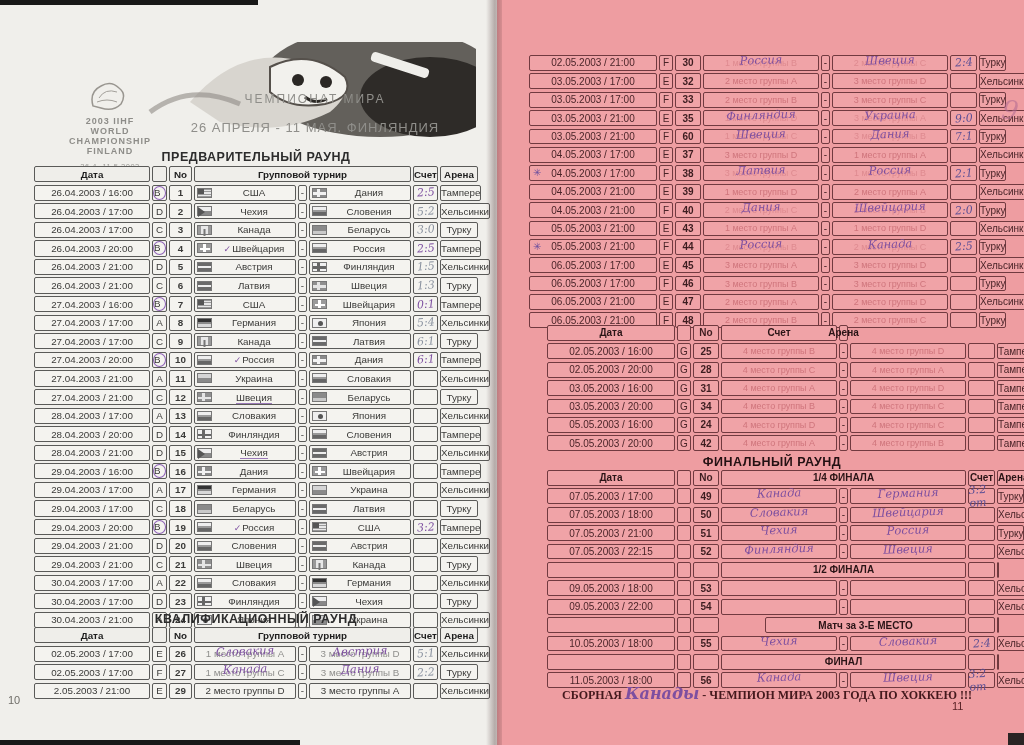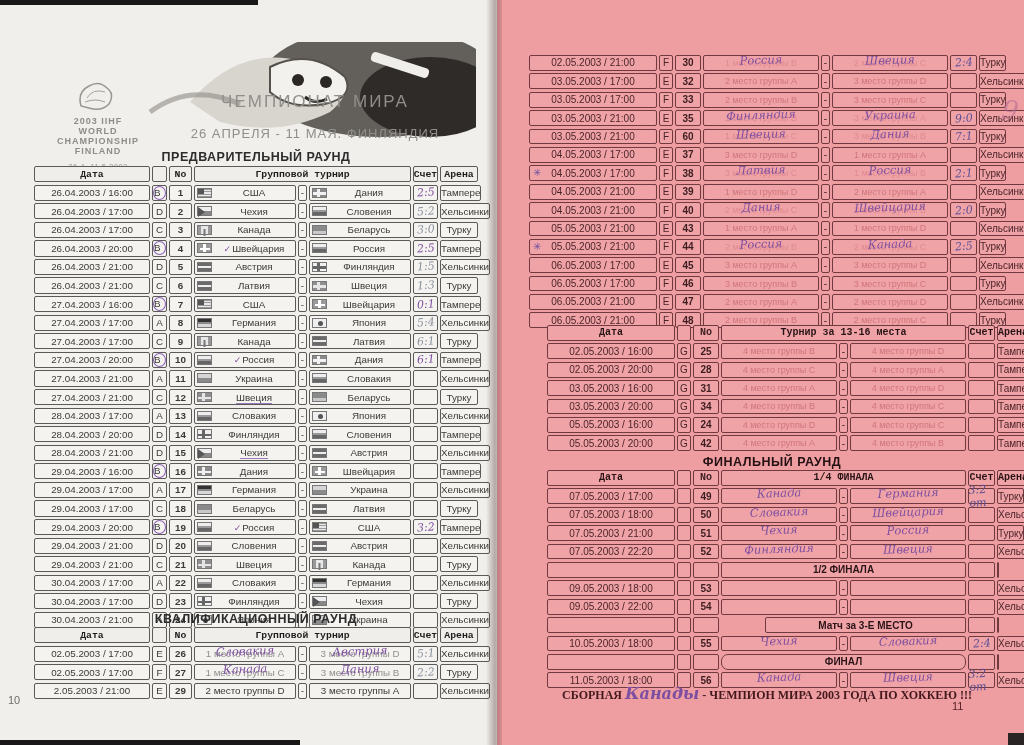--- a/index.html
+++ b/index.html
@@ -12,41 +12,41 @@
   .art{position:absolute;background:#181818;}
   #art-top{left:0;top:0;width:258px;height:5px;}
   #art-bottom{left:0;top:740px;width:300px;height:5px;}
   #art-br{left:1008px;top:733px;width:16px;height:12px;background:#2a2424;}
   #art-right{left:1006px;top:0;width:18px;height:745px;background:#e4dfd8;}
   #gutter{position:absolute;left:486px;top:0;width:16px;height:745px;
           background:linear-gradient(90deg,rgba(60,40,40,0) 0%,rgba(70,45,45,.35) 55%,rgba(80,50,50,.15) 100%);}
 
   
   #mascot{position:absolute;left:130px;top:42px;width:346px;height:95px;}
-  #logo{position:absolute;left:38px;top:78px;width:120px;color:#8e8d89;text-align:center;}
+  #logo{position:absolute;left:50px;top:78px;width:120px;color:#8e8d89;text-align:center;}
   #logo .l1{font-size:9px;font-weight:bold;letter-spacing:1px;line-height:10px;}
   #logo .l2{font-size:7.5px;margin-top:6px;letter-spacing:.5px;color:#9a9995;}
   #titles{position:absolute;left:150px;top:92px;width:330px;text-align:center;color:#8f8e8a;}
-  #title-1{font-size:17px;letter-spacing:2px;}
+  #title-1{font-size:12px;letter-spacing:2px;}
   #title-2{font-size:13px;letter-spacing:1px;margin-top:14px;}
   .section-title{font-weight:bold;color:#2c2c2c;font-size:12.5px;text-align:center;letter-spacing:.5px;}
   #prelim-title{position:absolute;left:36px;top:150px;width:440px;}
   #prelim-table{position:absolute;left:34px;top:166px;width:444px;}
   #qual-title-left{position:absolute;left:36px;top:612px;width:440px;}
   #qual-table-left{position:absolute;left:34px;top:627px;width:444px;}
   #page-num-left{position:absolute;left:8px;top:694px;font-size:11px;color:#6f6d68;}
 
   .grid{display:flex;flex-direction:column;}
   .row{display:grid;column-gap:2px;align-items:stretch;}
   .lgrid .row{grid-template-columns:116px 15px 23px 102px 9px 102px 25px 1fr;margin-bottom:2.4px;}
   .cell{border:1.2px solid #5a5a58;background:#f4f3ef;border-radius:2px;display:flex;
         align-items:center;justify-content:center;position:relative;overflow:visible;
         font-size:9.8px;color:#3a3a38;}
   .lgrid .cell{height:14.2px;}
-  .hdr .cell{font-weight:bold;color:#1e1e1e;background:#efeeea;font-family:Liberation Mono, monospace;}
+  .hdr .cell{font-weight:bold;color:#1e1e1e;background:#efeeea;}
   .cell.team{justify-content:flex-start;padding:0 2px;gap:3px;}
   .cell.team .nm{flex:1;text-align:center;}
   .cell.no{font-weight:bold;}
   .cell.score{font-size:9px;}
   .circ{display:inline-block;width:12px;height:12px;line-height:12px;border:1.2px solid #8f63b8;
         border-radius:50%;color:#3a3a38;}
   .chk{color:#7d4fa0;font-size:9px;margin-right:1px;}
   .u-line{border-bottom:1.5px solid #9a7ab8;}
   .hw{font-family:"DejaVu Serif",serif;font-style:italic;}
   .hw.purple{color:#7d4fa0;}
@@ -869,21 +869,20 @@
         </div>
         <div class="cell score"></div>
         <div class="cell ">Турку</div>
       </div>
     </div>
   <div id="t1316-table" class="grid rgrid" style="position:absolute;">
       <div class="row hdr">
         <div class="cell ">Дата</div>
         <div class="cell "></div>
         <div class="cell no">No</div>
-        <div class="cell " style="grid-column: 4 / span 3;">Турнир за 13-16 места</div>
         <div class="cell ">Счет</div>
         <div class="cell ">Арена</div>
       </div>
       <div class="row">
         <div class="cell ">02.05.2003 / 16:00</div>
         <div class="cell ">G</div>
         <div class="cell no">25</div>
         <div class="cell team placeholder">
           <span class="nm"><span class="placeholder">4 место группы B</span></span>
         </div>
@@ -1019,21 +1018,21 @@
         </div>
         <div class="cell ">-</div>
         <div class="cell team placeholder">
           <span class="nm"><span class="placeholder faded"></span></span>
           <span class="overlay-hw hw purple">Россия</span>
         </div>
         <div class="cell score"></div>
         <div class="cell ">Турку</div>
       </div>
       <div class="row">
-        <div class="cell ">07.05.2003 / 22:20</div>
+        <div class="cell ">07.05.2003 / 22:15</div>
         <div class="cell "></div>
         <div class="cell no">52</div>
         <div class="cell team placeholder">
           <span class="nm"><span class="placeholder faded"></span></span>
           <span class="overlay-hw hw purple">Финляндия</span>
         </div>
         <div class="cell ">-</div>
         <div class="cell team placeholder">
           <span class="nm"><span class="placeholder faded"></span></span>
           <span class="overlay-hw hw purple">Швеция</span>
@@ -1100,21 +1099,21 @@
         </div>
         <div class="cell score">
           <span class="hw ink">2:4</span>
         </div>
         <div class="cell ">Хельсинки</div>
       </div>
       <div class="row subrow">
         <div class="cell "></div>
         <div class="cell "></div>
         <div class="cell no"></div>
-        <div class="cell " style="grid-column: 4 / span 3; border-radius: 7px;">ФИНАЛ</div>
+        <div class="cell " style="grid-column: 4 / span 3;">ФИНАЛ</div>
         <div class="cell score"></div>
         <div class="cell "></div>
       </div>
       <div class="row">
         <div class="cell ">11.05.2003 / 18:00</div>
         <div class="cell "></div>
         <div class="cell no">56</div>
         <div class="cell team placeholder">
           <span class="nm"><span class="placeholder faded"></span></span>
           <span class="overlay-hw hw purple">Канада</span>

